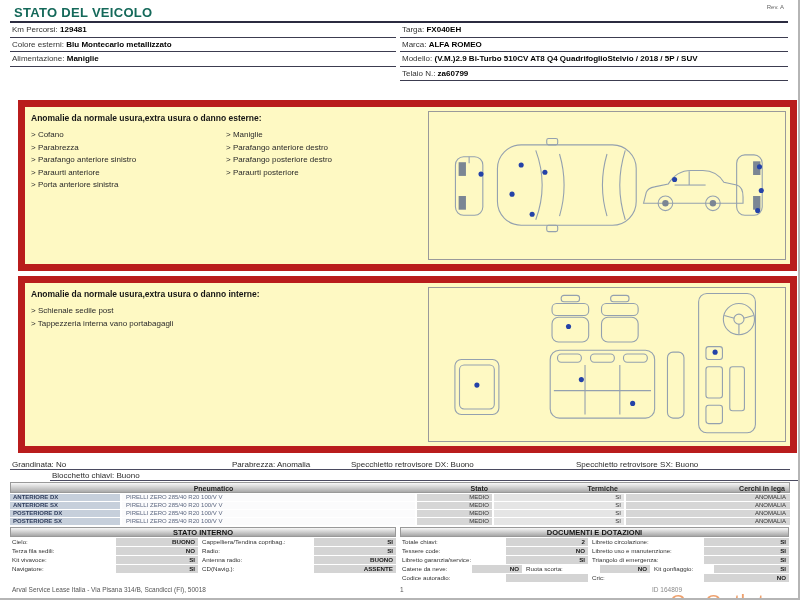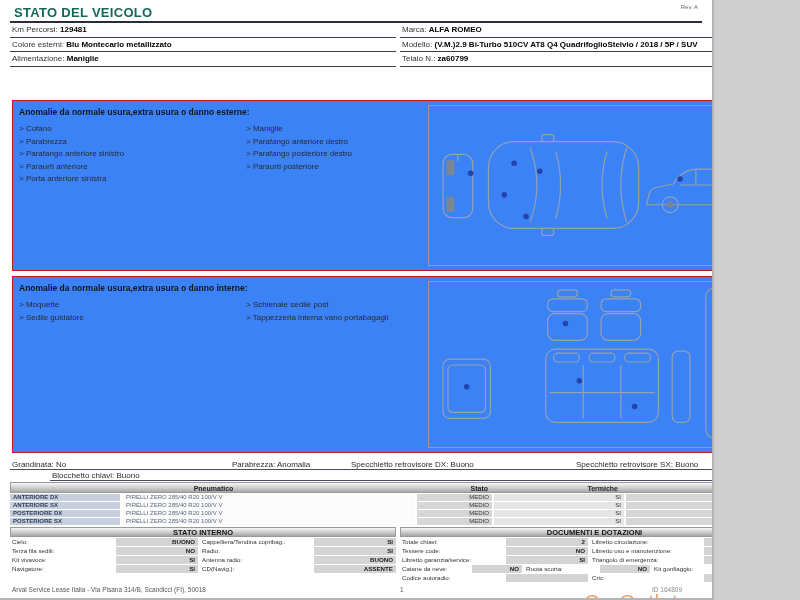--- a/index.html
+++ b/index.html
@@ -1,36 +1,36 @@
 <!DOCTYPE html>
 <html><head>
 <meta charset="utf-8">
 <style>
   * { margin:0; padding:0; box-sizing:border-box; }
   html,body { background:#cfcfcf; }
   .page {
-    position:relative; width:714px; height:600px; background:#fff;
+    position:relative; width:800px; height:600px; background:#fff;
     font-family:"Liberation Sans", sans-serif; color:#222; overflow:hidden;
     border-right:2px solid #b5b5b5; border-bottom:2px solid #b5b5b5;
   }
   .title { position:absolute; left:14px; top:5px; font-size:13px; font-weight:bold; color:#15695a; letter-spacing:.3px; }
   .rev { position:absolute; right:14px; top:4px; font-size:6px; color:#666; }
   .top-rule { position:absolute; left:10px; right:10px; top:21px; border-top:2px solid #2b2b40; }
 
   .info-col { position:absolute; top:23px; }
   .info-left { left:10px; width:386px; }
   .info-right { left:400px; width:388px; }
   .irow { border-bottom:1px solid #3c3c50; padding:2px 2px; font-size:8px; line-height:1.2; min-height:12px; color:#333; }
   .irow b { color:#000; }
 
-  .box { position:absolute; left:12px; width:779px; border:1px solid #b91c1c; background:#3b82f6; }
+  .box { position:absolute; left:18px; width:779px; border:7px solid #b91c1c; background:#fef9c3; }
   .box-ext { top:100px; height:171px; }
   .box-int { top:276px; height:177px; }
   .box-h { font-size:8.5px; font-weight:bold; color:#151515; padding:6px 0 0 6px; }
-  .dlists { display:flex; padding:7px 0 0 6px; font-size:8px; color:#2a2a2a;gap:32px; }
+  .dlists { display:flex; padding:7px 0 0 6px; font-size:8px; color:#2a2a2a; }
   .dcol { width:195px; }
   .dcol2 { width:160px; }
   .ditem { margin-bottom:3px; padding-left:9px; text-indent:-9px; line-height:1.2; }
   .diagram { position:absolute; top:4px; right:4px; bottom:4px; width:358px; border:1px solid #9a9a9a; }
   .diagram svg { width:100%; height:100%; display:block; }
 
   .sum-row { position:absolute; left:10px; width:780px; height:11px; border-bottom:1px solid #4a4a60; font-size:8px; color:#2a2a2a; }
   .sum-row .pair { position:absolute; top:1px; white-space:nowrap; }
 
   .tyres { position:absolute; left:10px; top:482px; width:780px; }
@@ -76,20 +76,21 @@
   <div class="rev">Rev. A</div>
   <div class="top-rule"></div>
 
   <div class="info-col info-left">
     <div class="irow"><span>Km Percorsi:</span> <b>129481</b></div>
     <div class="irow"><span>Colore esterni:</span> <b>Blu Montecarlo metallizzato</b></div>
     <div class="irow"><span>Alimentazione:</span> <b>Maniglie</b></div>
   </div>
 
   <div class="info-col info-right">
+    <div class="irow"><span>Targa:</span> <b>FX040EH</b></div>
     <div class="irow"><span>Marca:</span> <b>ALFA ROMEO</b></div>
     <div class="irow"><span>Modello:</span> <b>(V.M.)2.9 Bi-Turbo 510CV AT8 Q4 QuadrifoglioStelvio / 2018 / 5P / SUV</b></div>
     <div class="irow"><span>Telaio N.:</span> <b>za60799</b></div>
   </div>
 
   <div class="box box-ext">
     <div class="box-h">Anomalie da normale usura,extra usura o danno esterne:</div>
     <div class="dlists">
       <div class="dcol">
         <div class="ditem">&gt; Cofano</div>
@@ -149,24 +150,20 @@
           <circle cx="347" cy="86" r="2.8"></circle>
           <circle cx="343" cy="108" r="2.8"></circle>
         </g>
       </svg>
     </div>
   </div>
 
   <div class="box box-int">
     <div class="box-h">Anomalie da normale usura,extra usura o danno interne:</div>
     <div class="dlists">
-      <div class="dcol">
-        <div class="ditem">&gt; Moquette</div>
-        <div class="ditem">&gt; Sedile guidatore</div>
-      </div>
       <div class="dcol dcol2">
         <div class="ditem">&gt; Schienale sedile post</div>
         <div class="ditem">&gt; Tappezzeria interna vano portabagagli</div>
       </div>
     </div>
     <div class="diagram">
       <svg viewBox="0 0 356 167" preserveAspectRatio="xMidYMid meet">
         <g stroke="#94a1af" fill="none" stroke-width="1.2">
           <g>
             <rect x="12" y="78" width="48" height="60" rx="7"></rect>

